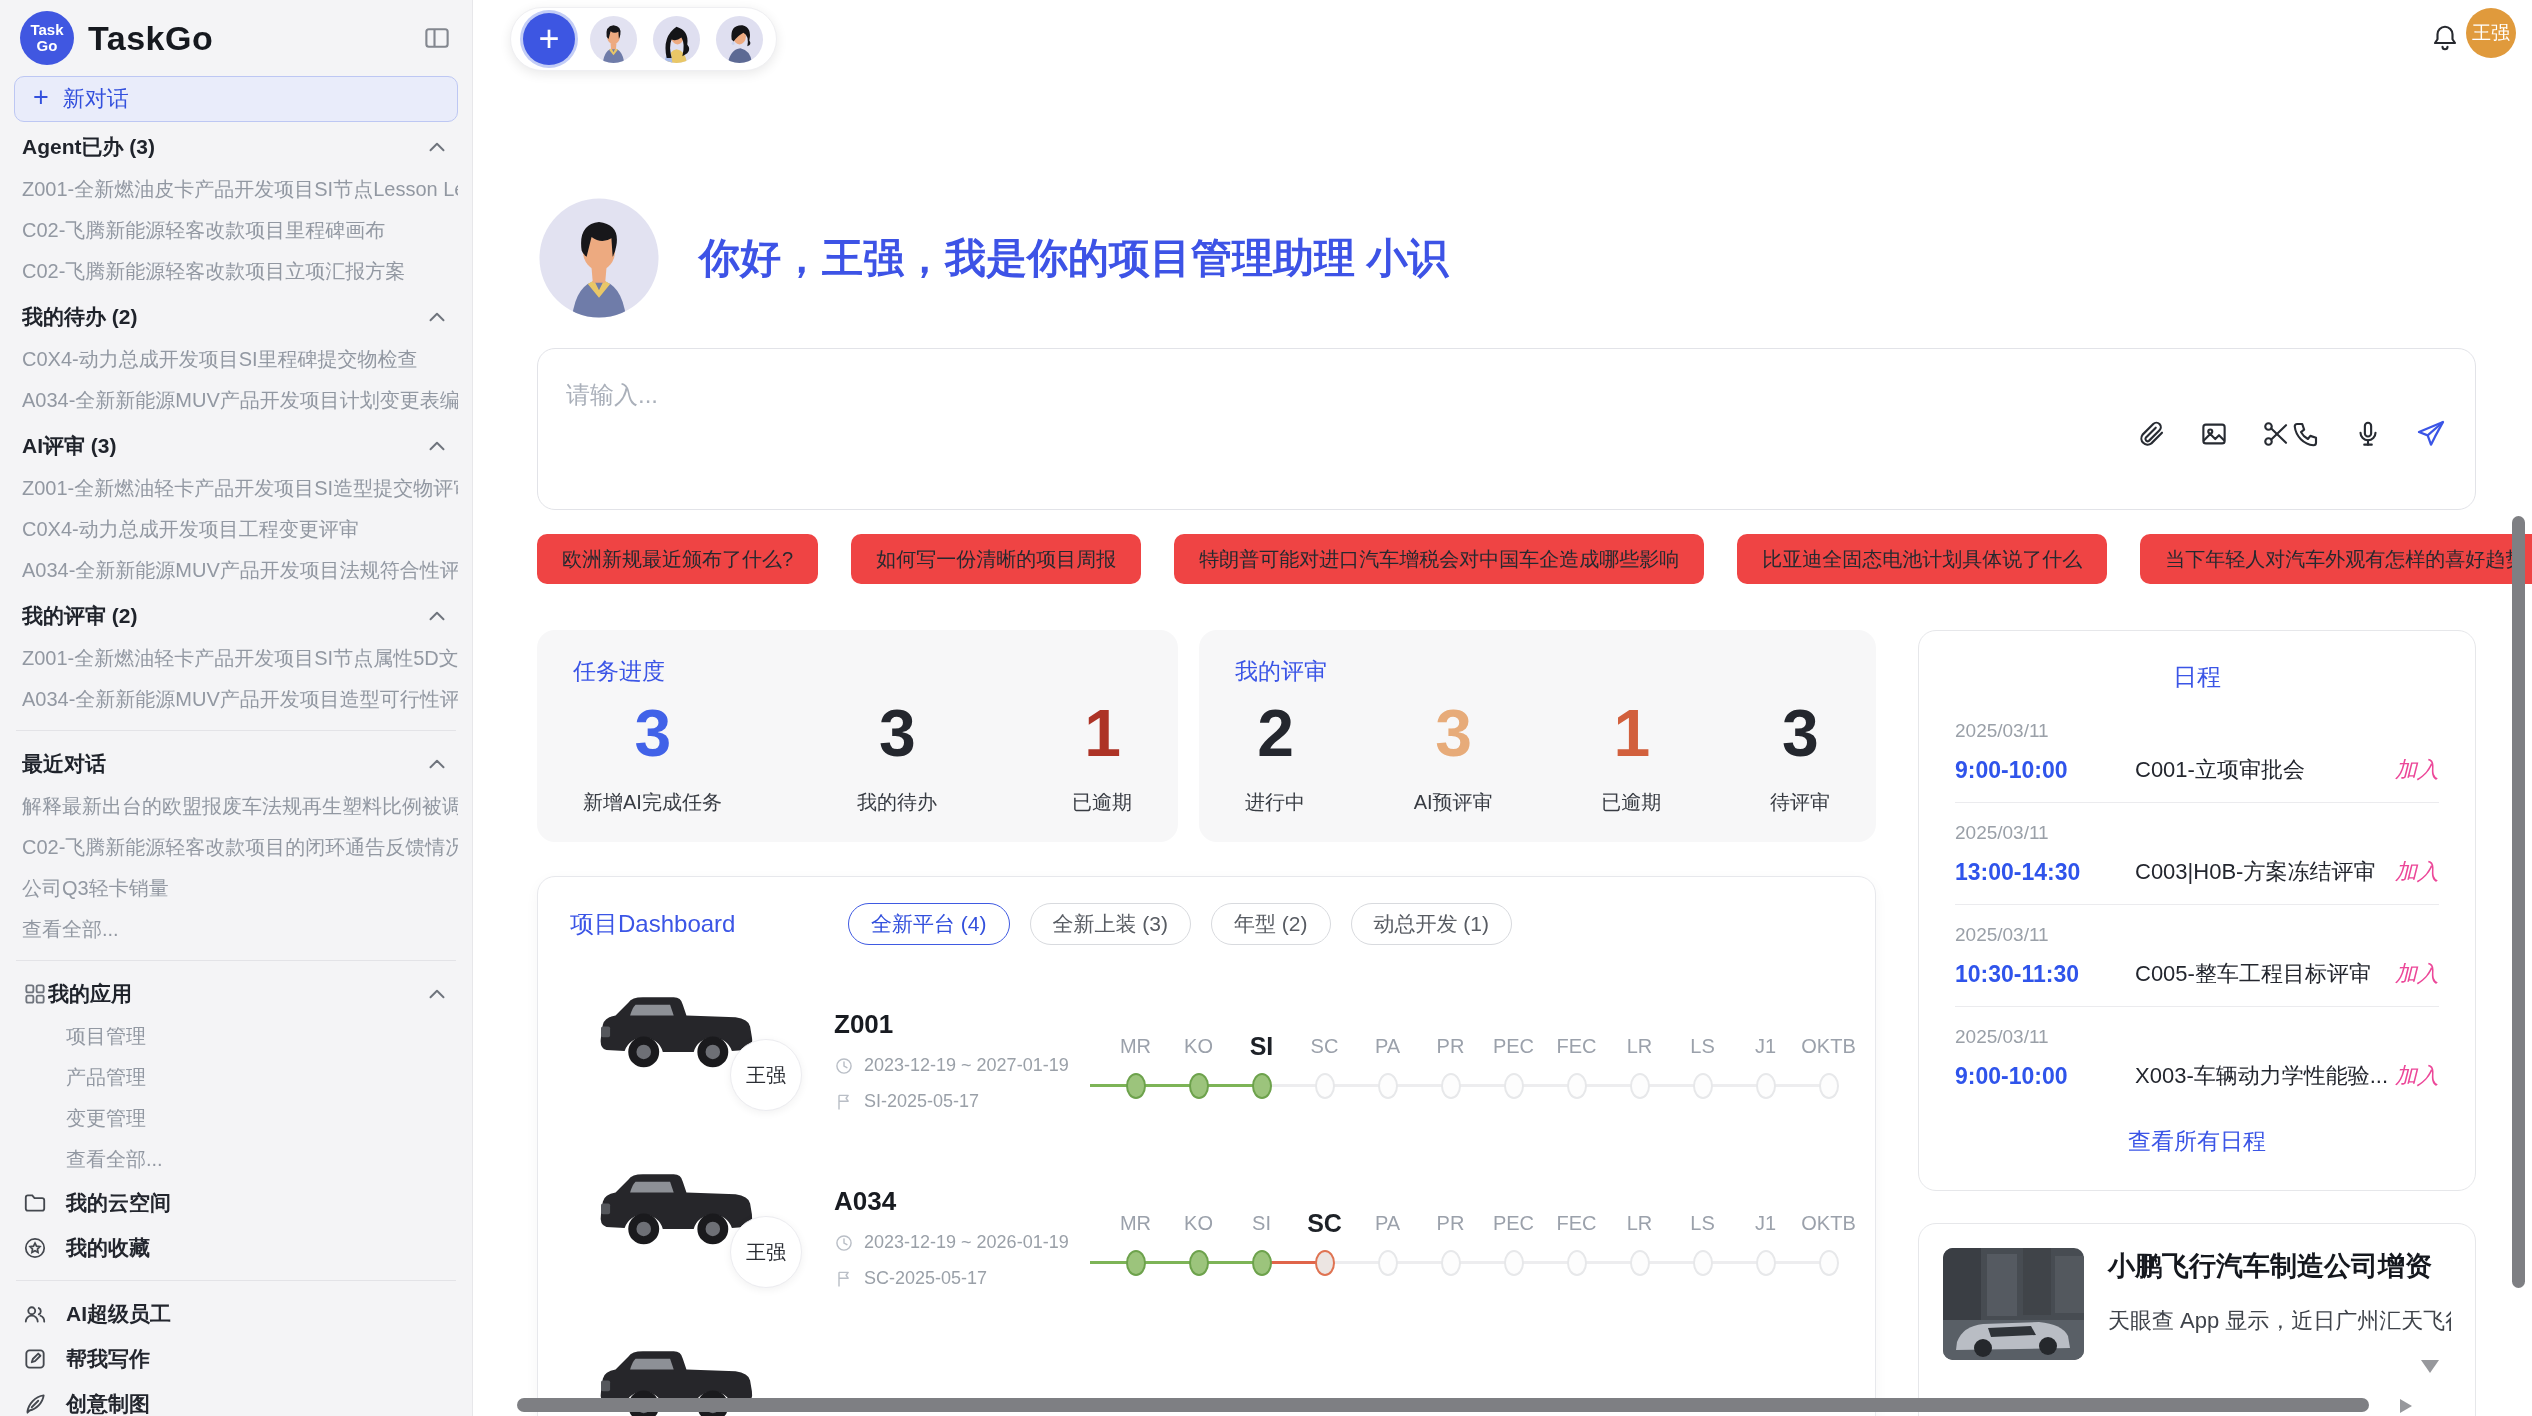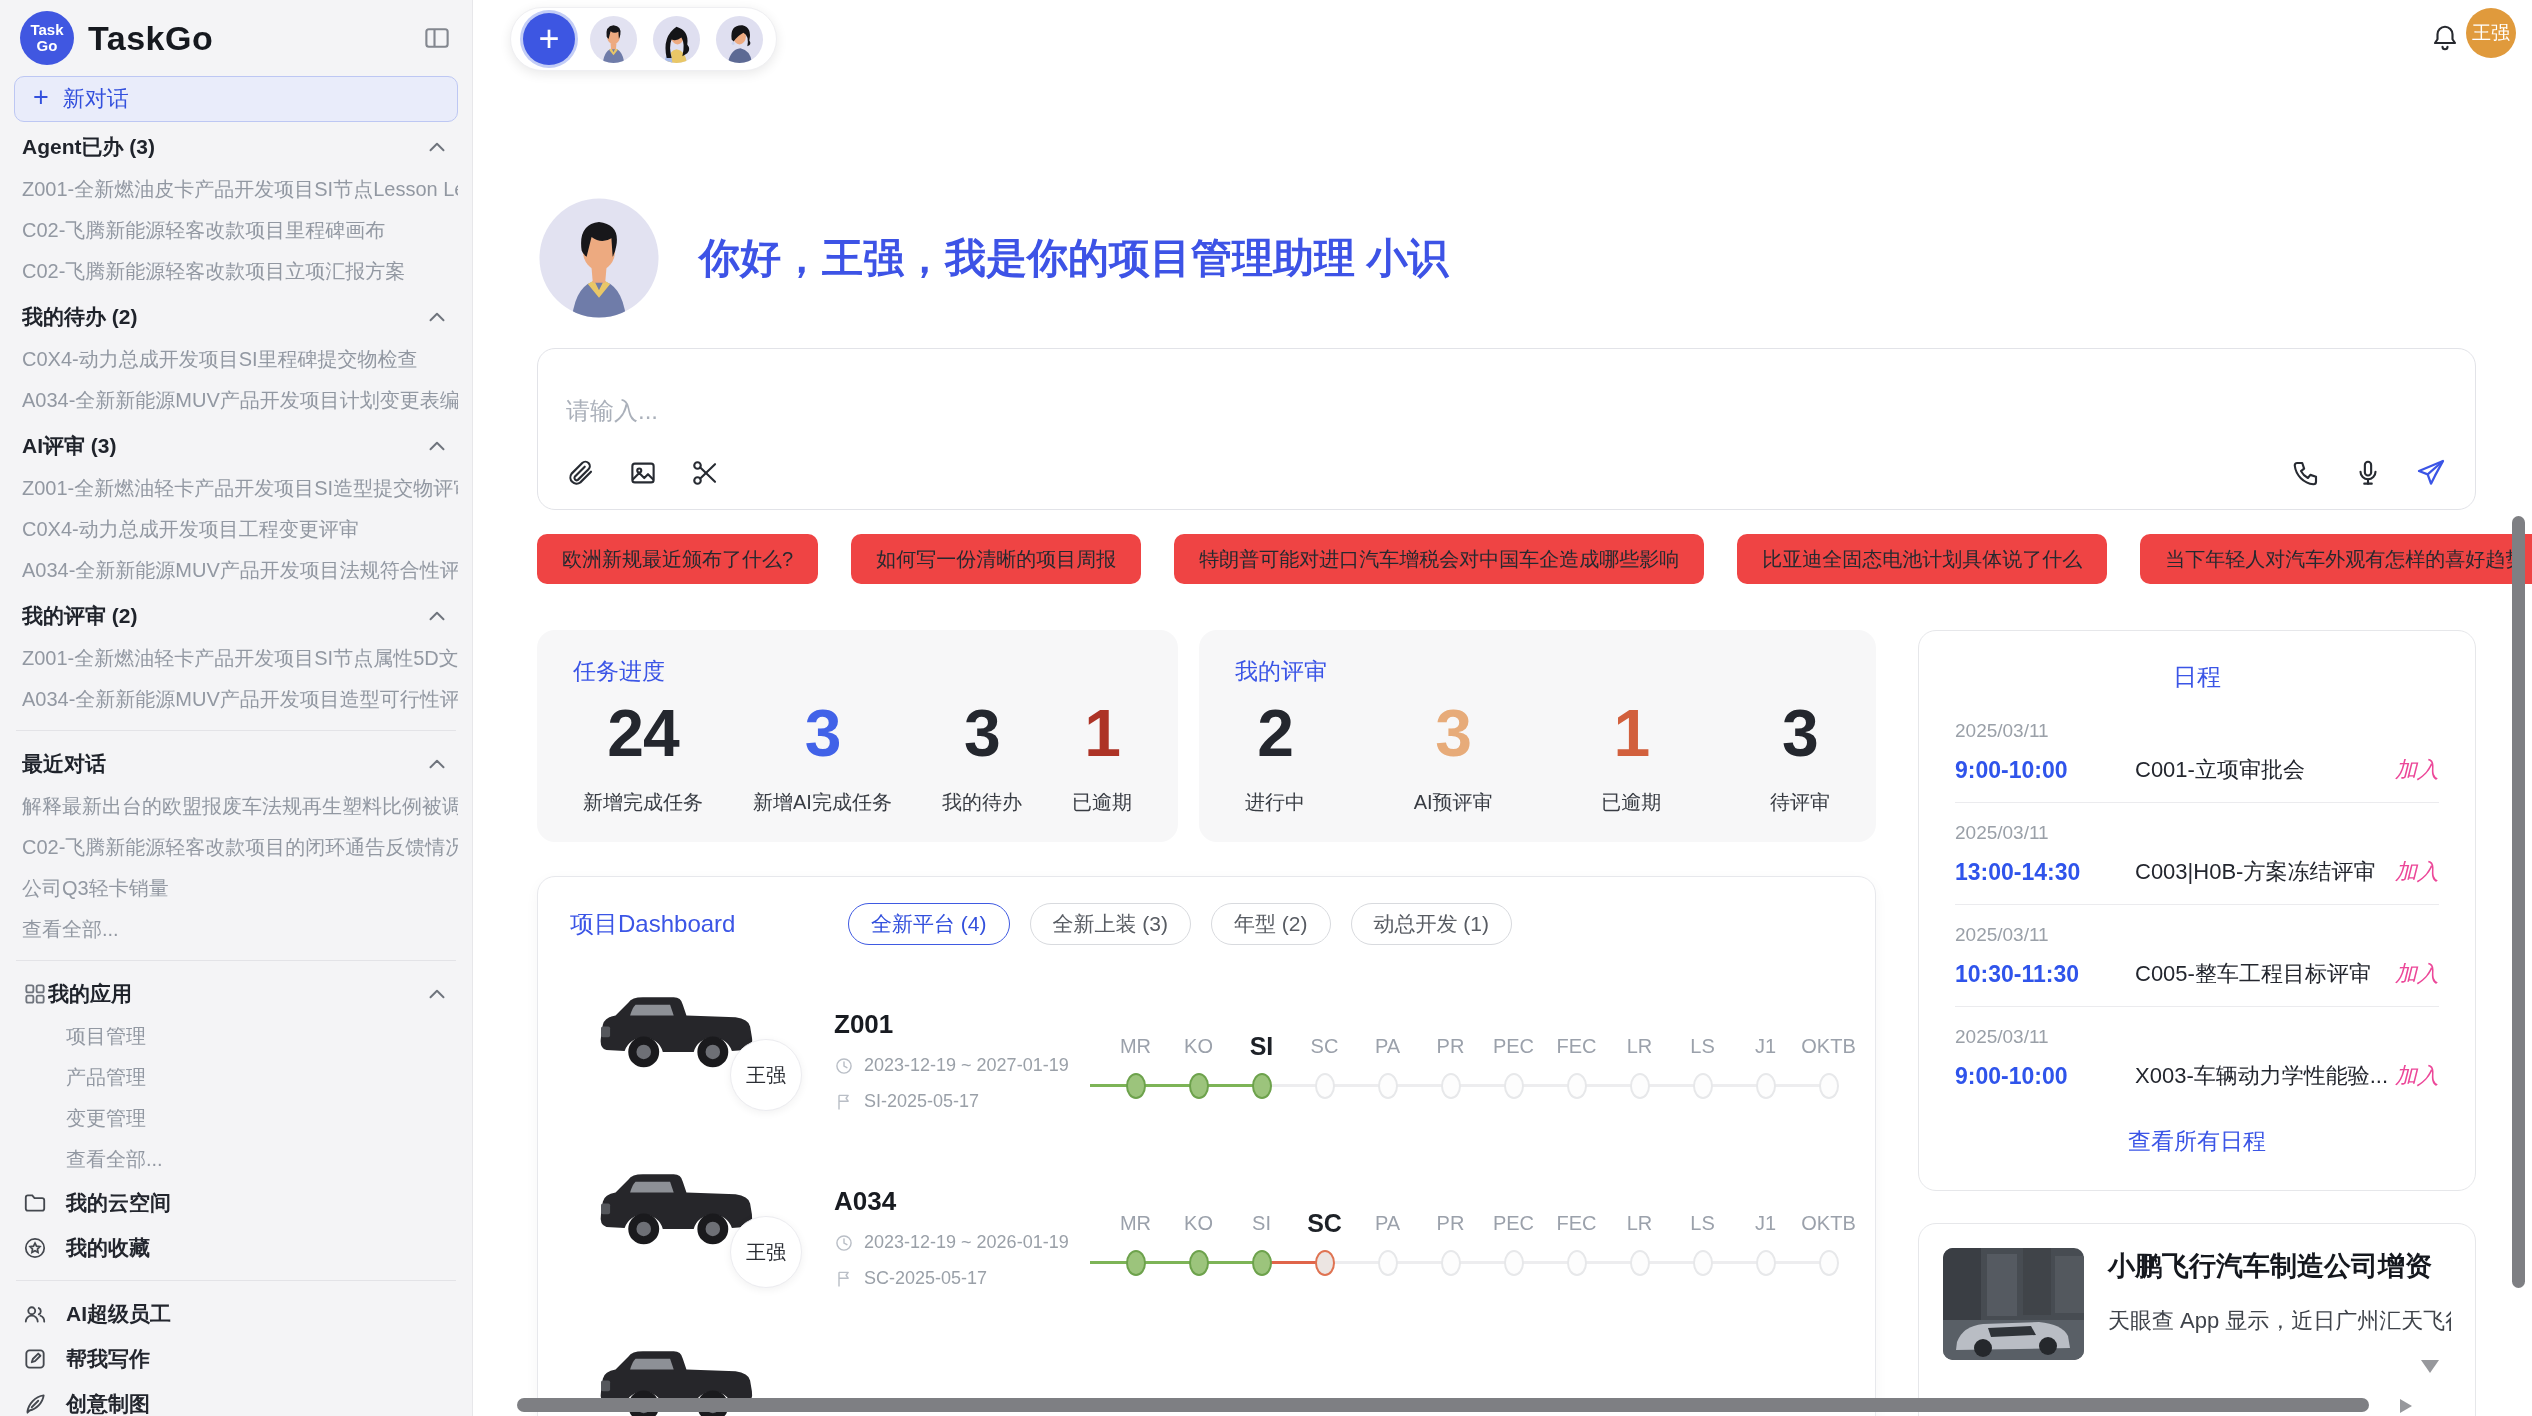--- a/index.html
+++ b/index.html
@@ -46,21 +46,21 @@
   .user-chip{position:absolute;left:1993px;top:8px;width:50px;height:50px;border-radius:50%;
     background:#e09a3c;color:#fff;display:flex;align-items:center;justify-content:center;
     font-size:19px;cursor:pointer;}
 
   .content{padding:196px 56px 0 64px;}
   .greet{display:flex;align-items:center;gap:38px;}
   .greet-avatar{width:124px;height:124px;border-radius:50%;overflow:hidden;}
   .greet-text{font-size:41px;font-weight:800;color:#3d53e6;}
 
   .input-card{margin-top:28px;height:162px;background:#fff;border:1px solid #e2e3e8;border-radius:18px;
-    padding:0 28px 20px;display:flex;flex-direction:column;justify-content:flex-end;}
+    padding:30px 28px 20px;display:flex;flex-direction:row;justify-content:space-between;}
   .chat-input{border:none;outline:none;resize:none;font-size:24px;color:#20242b;height:62px;
     font-family:inherit;background:transparent;width:100%;}
   .chat-input::placeholder{color:#aab0ba;}
   .input-actions{display:flex;justify-content:space-between;align-items:center;}
   .ia-left,.ia-right{display:flex;gap:32px;align-items:center;}
   .ia-icon{width:30px;height:30px;color:#272b32;cursor:pointer;}
   .ia-icon.send{color:#3b55e6;width:32px;height:32px;}
 
   .chips{margin-top:24px;display:flex;gap:33px;}
   .chip{background:#ef4444;border-radius:10px;height:50px;display:flex;align-items:center;
@@ -438,24 +438,20 @@
       </div>
 
 
     <div class="cols">
       <div class="col-left">
         <div class="stats-row" id="stats-row">
             <div class="stat-card c1">
               <div class="stat-card-title">任务进度</div>
               <div class="stat-items">
                 <div class="stat">
-                  <div class="num c-dark">24</div>
-                  <div class="slabel">新增完成任务</div>
-                </div>
-                <div class="stat">
                   <div class="num c-blue">3</div>
                   <div class="slabel">新增AI完成任务</div>
                 </div>
                 <div class="stat">
                   <div class="num c-dark">3</div>
                   <div class="slabel">我的待办</div>
                 </div>
                 <div class="stat">
                   <div class="num c-red">1</div>
                   <div class="slabel">已逾期</div>

